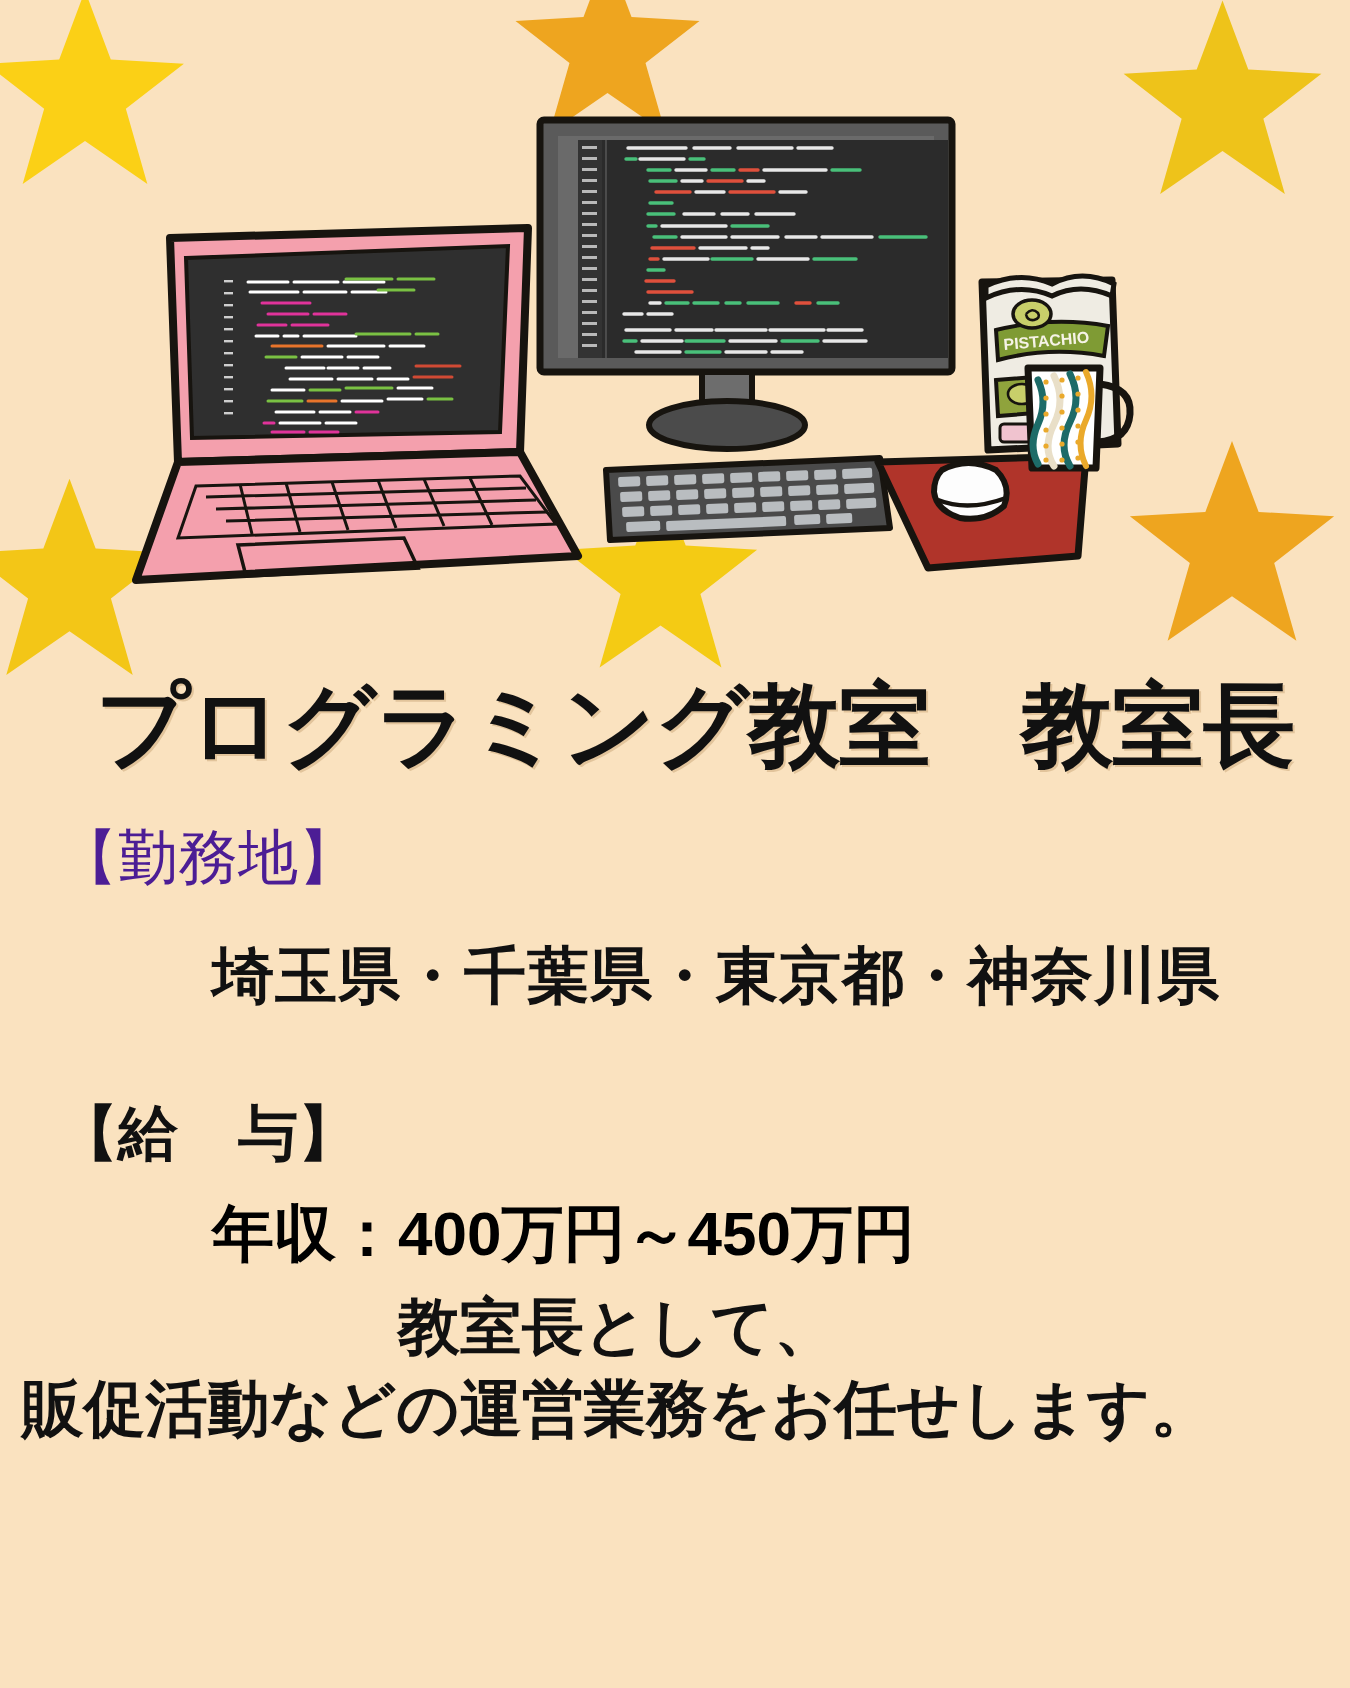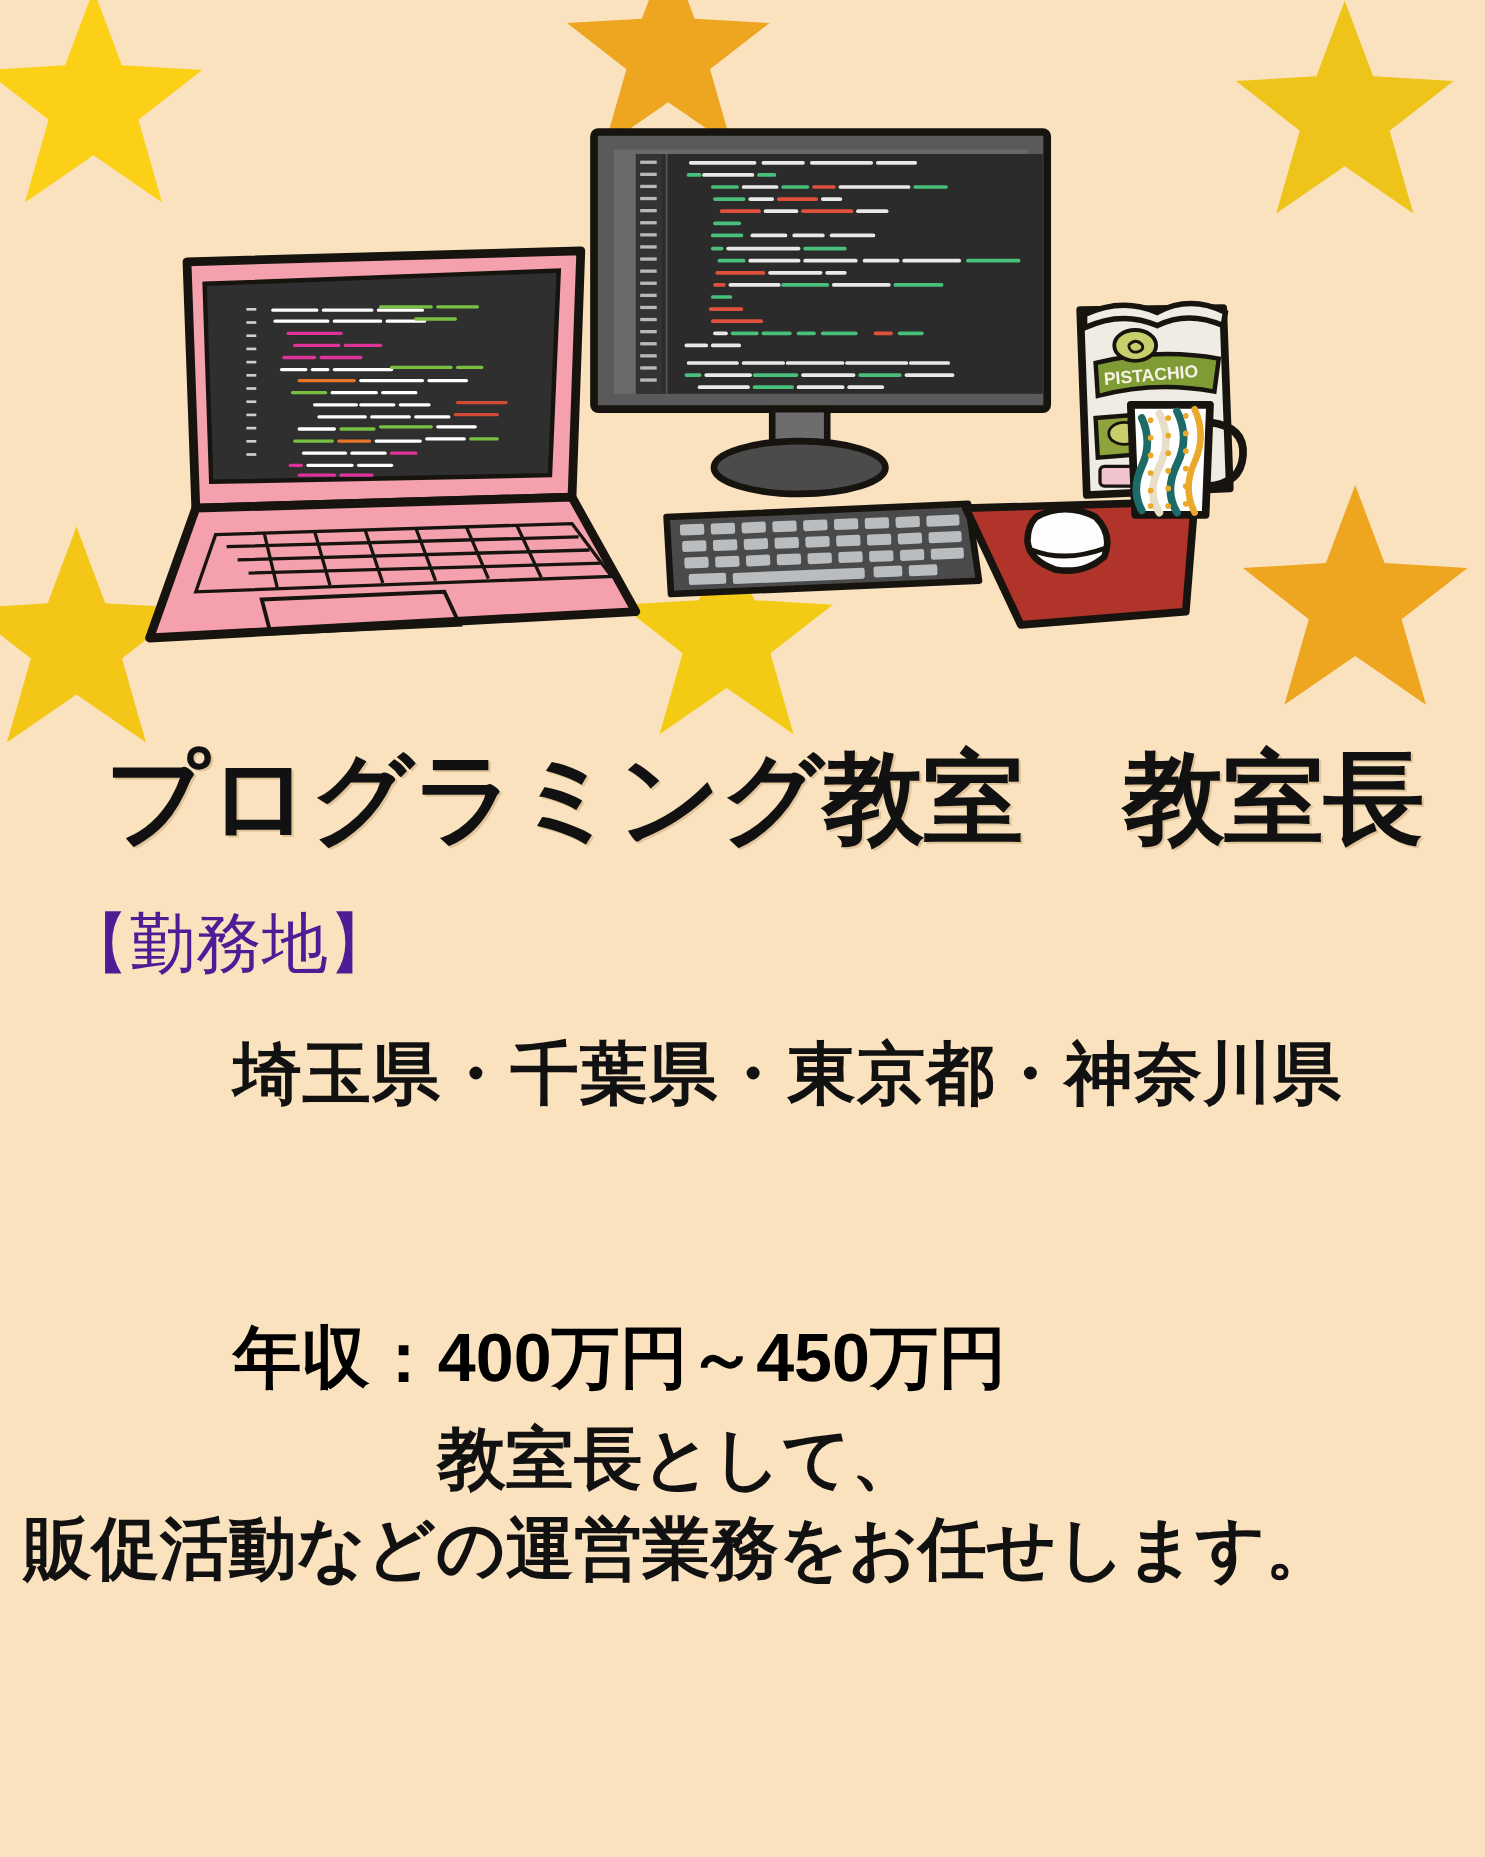--- a/index.html
+++ b/index.html
@@ -406,20 +406,21 @@
     </svg>
   </div>
 
   <div class="text-area">
 
     <div class="title">プログラミング教室　教室長</div>
 
     <div class="label-kinmuchi">【勤務地】</div>
     <div class="val-kinmuchi">埼玉県・千葉県・東京都・神奈川県</div>
 
+    <div class="label-kyuyo">【給　与】</div>
     <div class="val-kyuyo">年収：400万円～450万円</div>
 
     <div class="desc">
       <span class="desc-line">教室長として、</span>
       <span class="desc-line">販促活動などの運営業務をお任せします。</span>
     </div>
 
   </div>
 </div>
 

